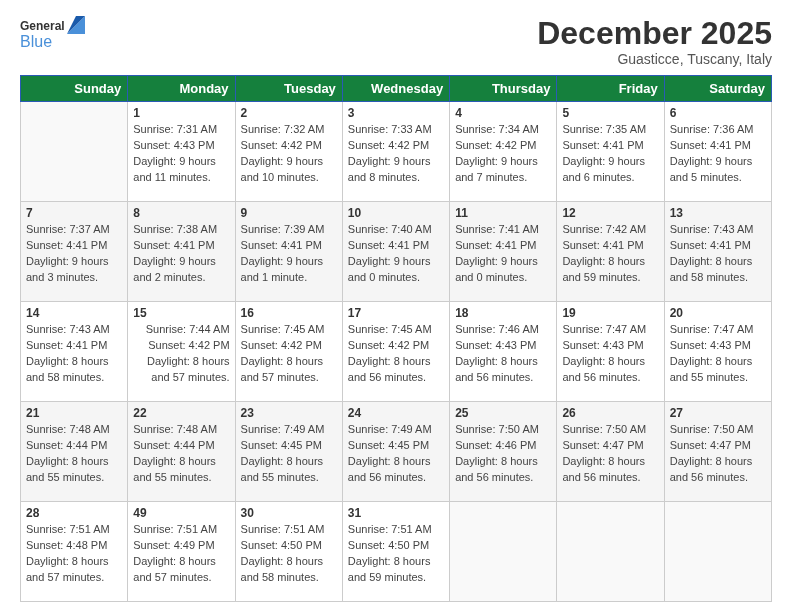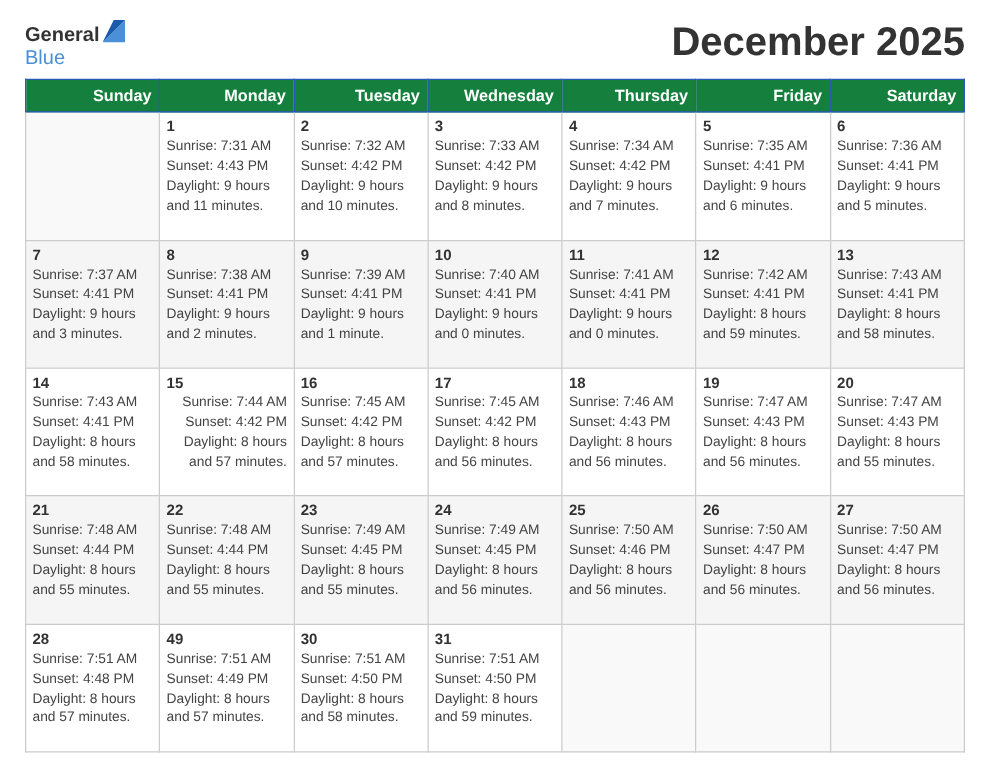--- a/index.html
+++ b/index.html
@@ -27,21 +27,21 @@
       display: flex;
       align-items: center;
       margin-top: 4px;
     }
     .logo-text {
       display: flex;
       flex-direction: column;
       line-height: 1.1;
     }
     .logo-general {
-      font-size: 16px;
+      font-size: 12px;
       font-weight: bold;
       color: #333;
     }
     .logo-blue {
       font-size: 16px;
       font-weight: normal;
       color: #4a90d9;
     }
     .logo-icon {
       width: 18px;
@@ -116,20 +116,21 @@
           <span class="logo-blue">Blue</span>
         </div>
         <svg class="logo-icon" viewBox="0 0 18 22" xmlns="http://www.w3.org/2000/svg">
           <polygon points="0,22 18,4 18,22" fill="#4a90d9"></polygon>
           <polygon points="0,22 18,4 9,4" fill="#1a5aaa"></polygon>
         </svg>
       </div>
     </div>
     <div class="title-block">
       <div class="month-title">December 2025</div>
+      <div class="subtitle">Guasticce, Tuscany, Italy</div>
     </div>
   </div>
 
   <table class="calendar">
     <thead>
       <tr>
         <th>Sunday</th>
         <th>Monday</th>
         <th>Tuesday</th>
         <th>Wednesday</th>

